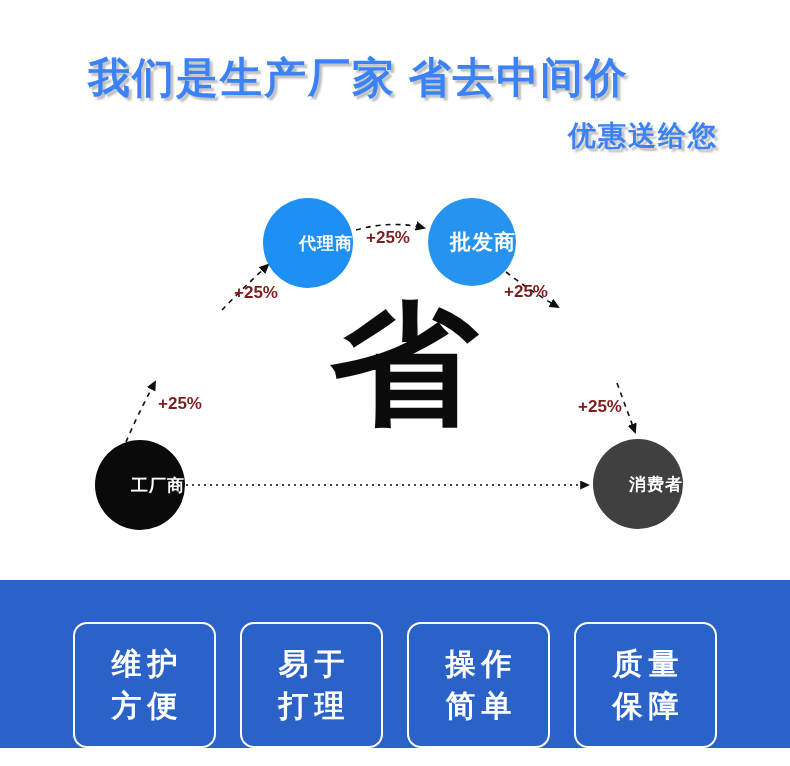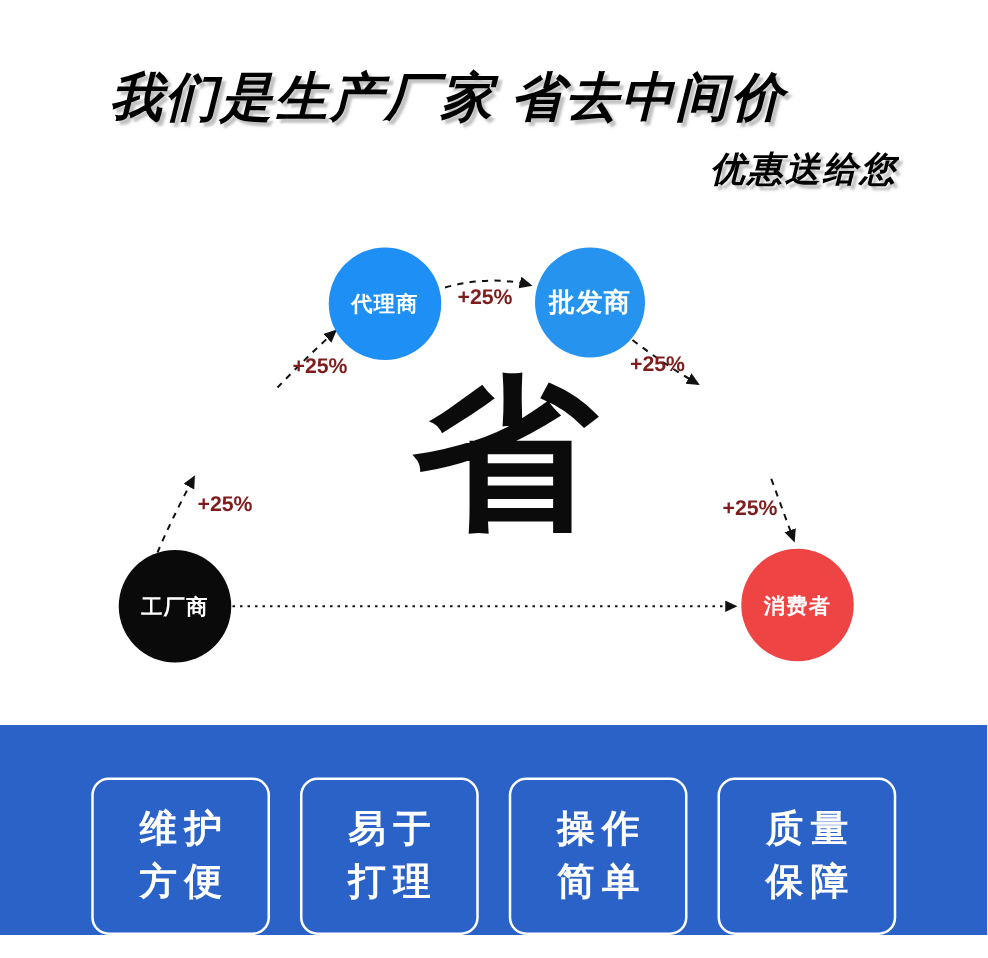--- a/index.html
+++ b/index.html
@@ -17,22 +17,21 @@
     height: 766px;
     background: #ffffff;
     overflow: hidden;
   }
 
   
   .headline {
     position: absolute;
     font-family: "Liberation Serif", "DejaVu Serif", serif;
     font-weight: 700;
-    font-style: italic;
-    color: #000000;
+    color: #3b82f6;
     letter-spacing: 2px;
     white-space: nowrap;
     text-shadow: 3px 3px 2px rgba(140,140,140,0.55);
   }
   #headline-line-1 {
     left: 88px;
     top: 50px;
     font-size: 42px;
   }
   #headline-line-2 {
@@ -52,21 +51,21 @@
   #diagram-svg {
     position: absolute;
     left: 0;
     top: 0;
   }
   .node {
     position: absolute;
     border-radius: 50%;
     display: flex;
     align-items: center;
-    justify-content: center;
+    justify-content: flex-end;
     color: #ffffff;
     font-weight: 700;
     font-family: "Liberation Sans", "DejaVu Sans", sans-serif;
     letter-spacing: 1px;
     box-sizing: border-box;
   }
   .pct {
     position: absolute;
     color: #7f1d1d;
     font-weight: 700;
@@ -161,21 +160,21 @@
 
     <div class="node" style="left:263px; top:28px; width:90px; height:90px; background:#1E90F5; font-size:17px;">
       <span>代理商</span>
     </div>
 
     <div class="node" style="left:428px; top:28px; width:88px; height:88px; background:#2693EF; font-size:21px;">
       <span>批发商</span>
     </div>
 
 
-    <div class="node" style="left:593px; top:269px; width:90px; height:90px; background:#ef4444; font-size:17px;">
+    <div class="node" style="left:593px; top:269px; width:90px; height:90px; background:#404040; font-size:17px;">
       <span>消费者</span>
     </div>
 
     <div class="pct" style="left:158px; top:224px;">+25%</div>
     <div class="pct" style="left:234px; top:113px;">+25%</div>
     <div class="pct" style="left:366px; top:58px;">+25%</div>
     <div class="pct" style="left:504px; top:112px;">+25%</div>
     <div class="pct" style="left:578px; top:227px;">+25%</div>
   </div>
 

